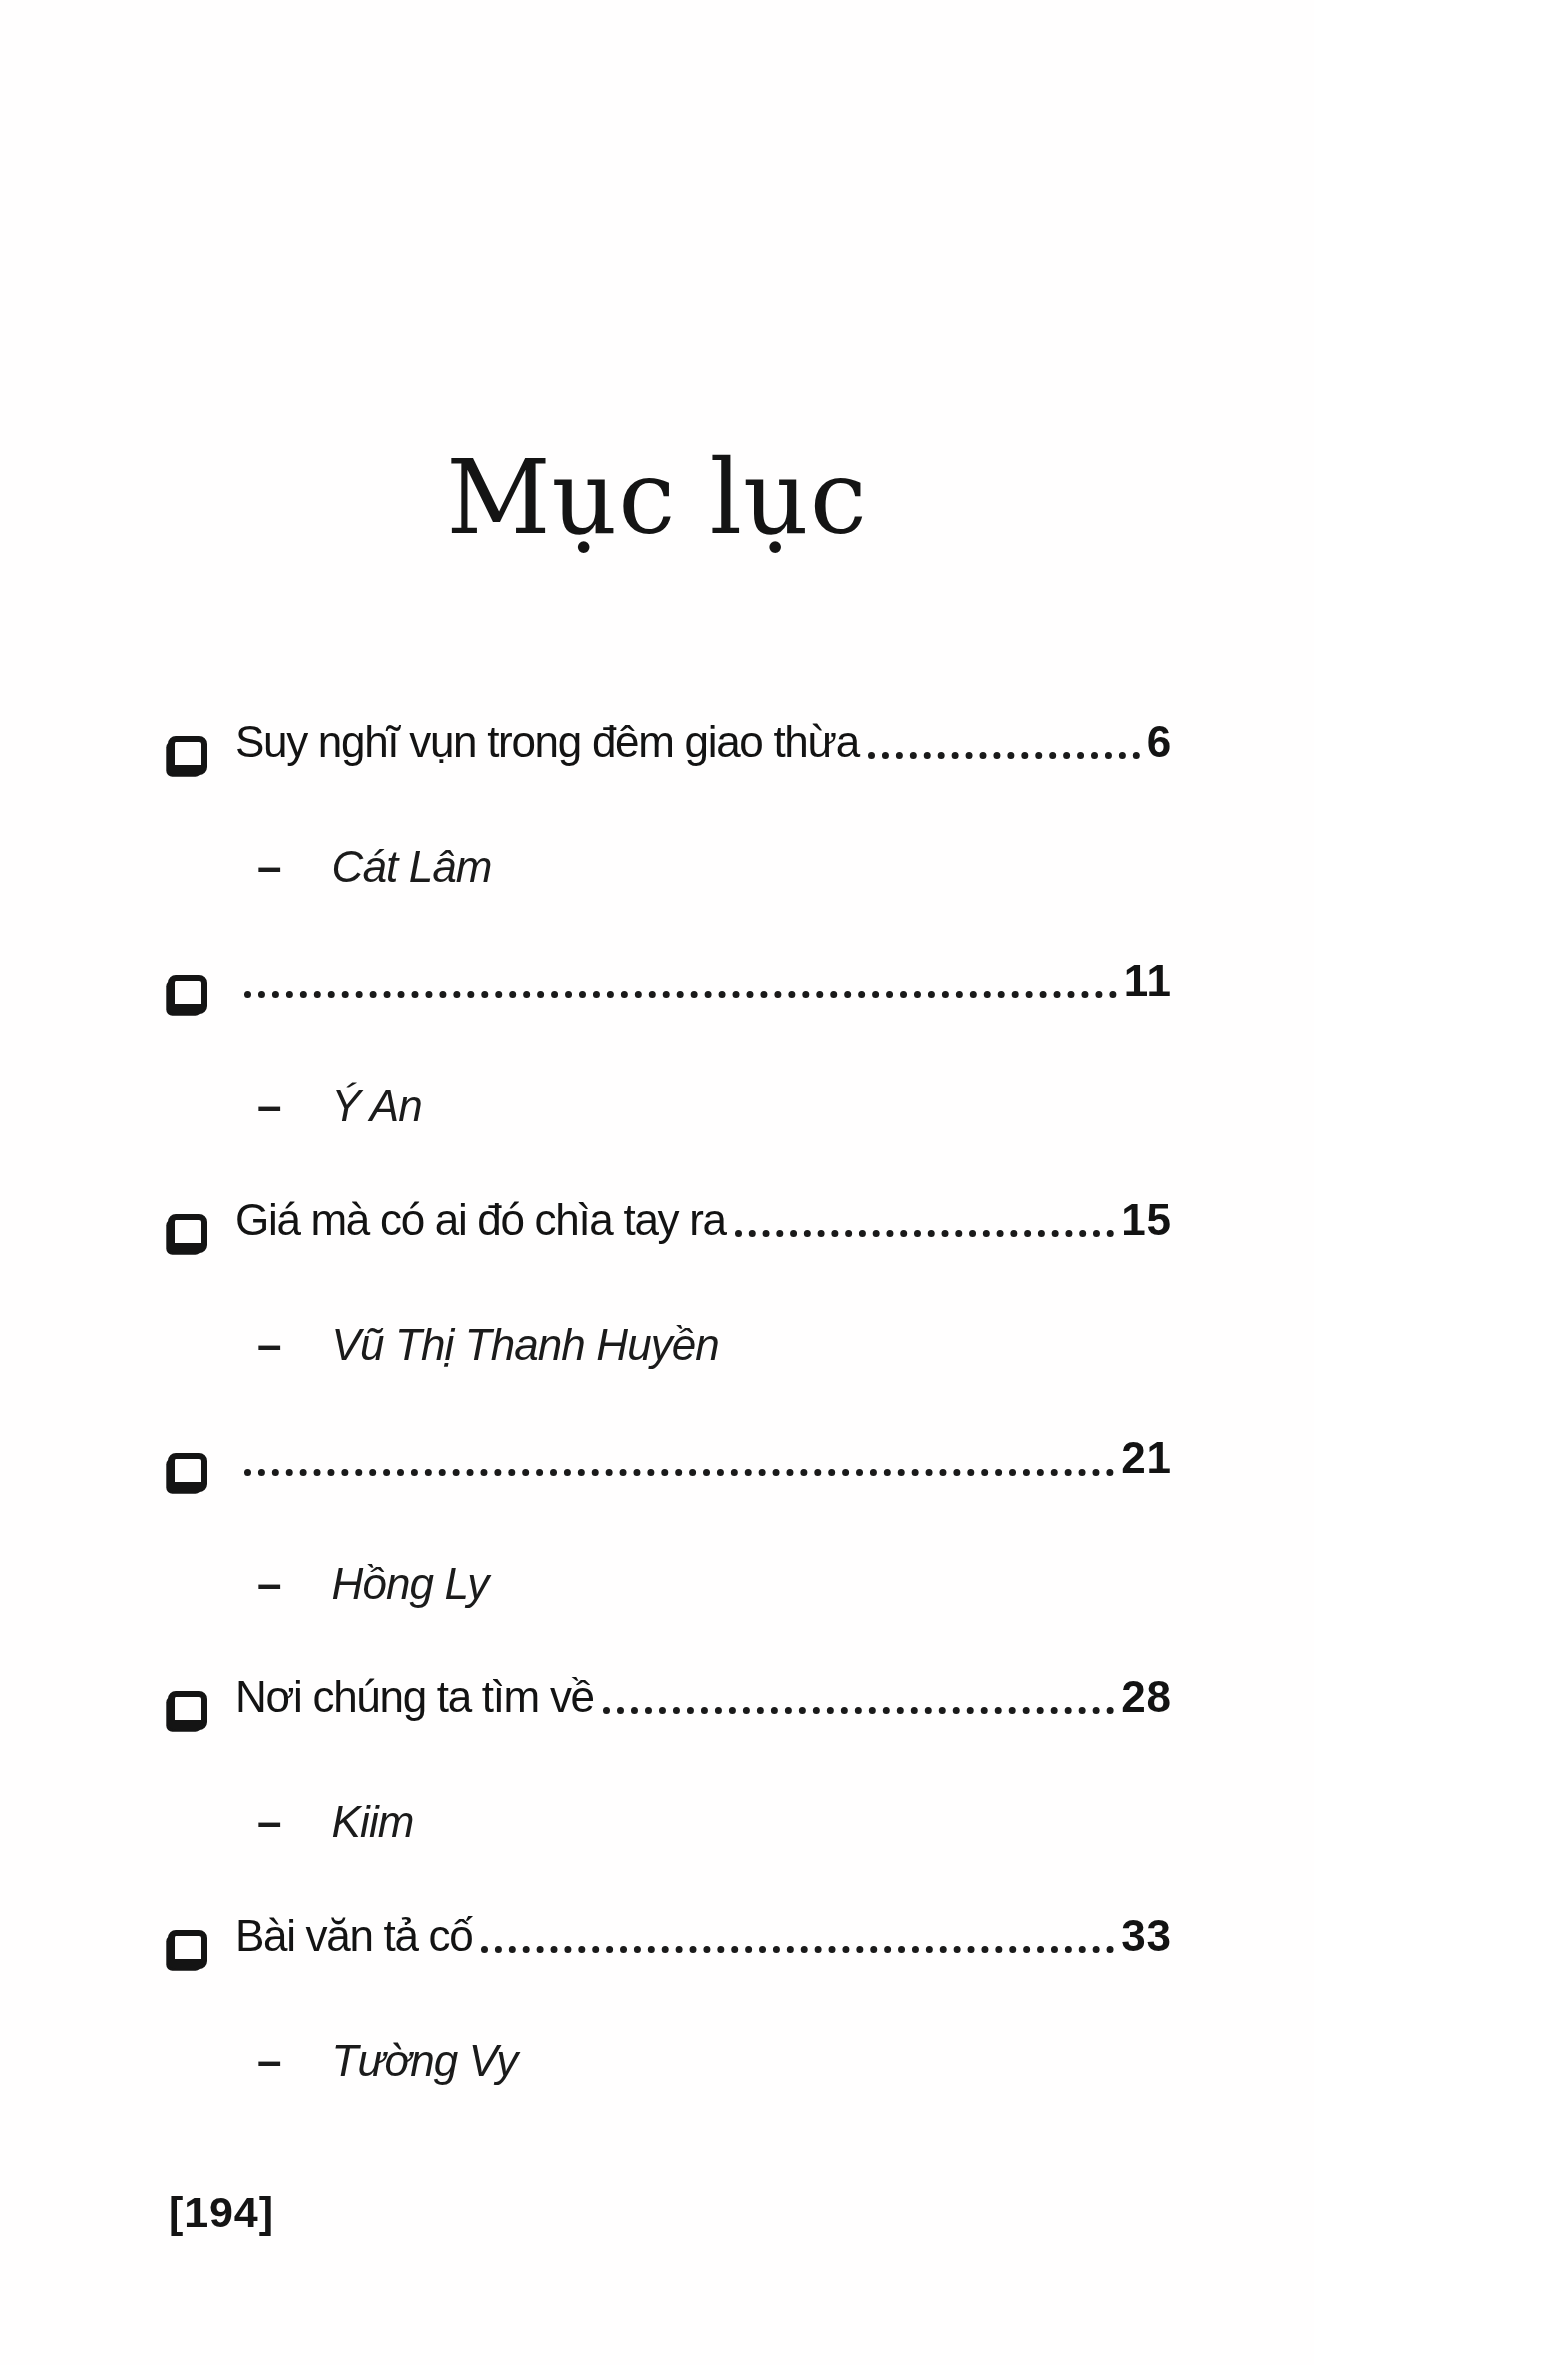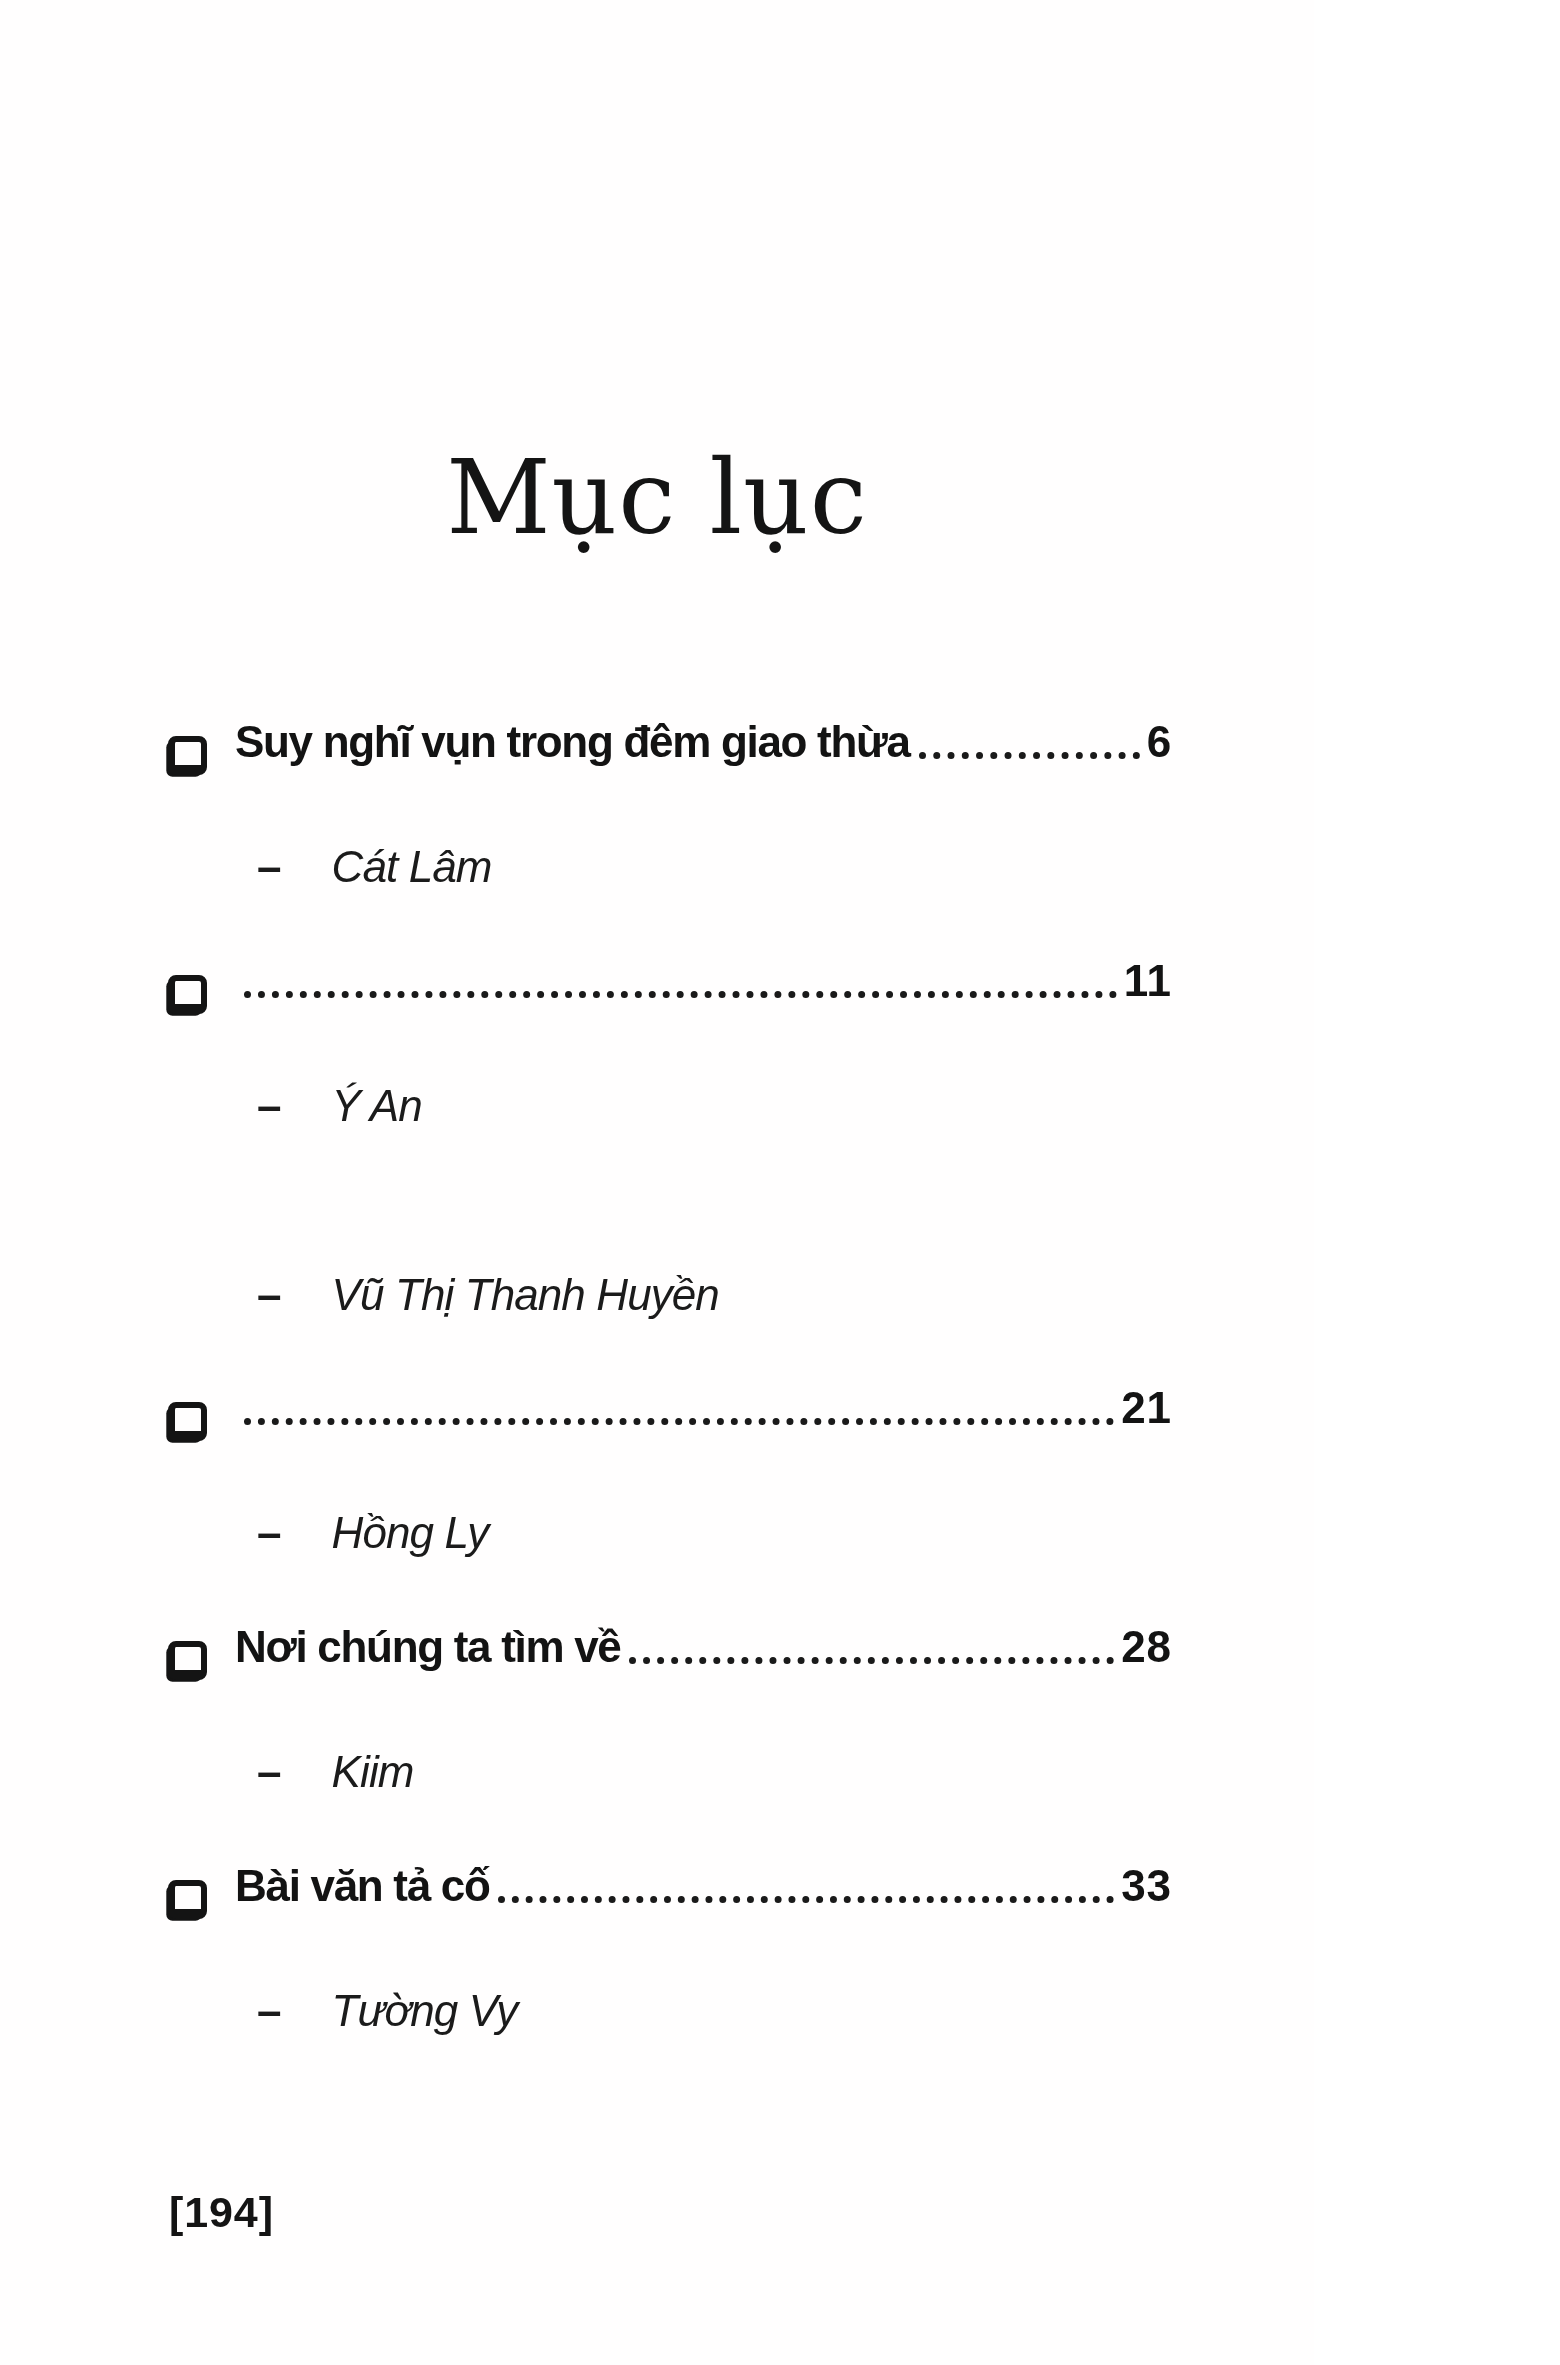--- a/index.html
+++ b/index.html
@@ -55,21 +55,21 @@
     border-radius: 8px;
     margin: 0 28px -7px 0;
     box-shadow: -3.5px 3.5px 0 -1.8px #141414;
     background: #fffefe;
   }
   .entry-title {
     flex: none;
     white-space: nowrap;
     font-size: 44px;
     line-height: 1.1;
-    font-weight: 700;
+    font-weight: 400;
     letter-spacing: -1.3px;
     padding-bottom: 1.8px;
     color: #131313;
   }
   .leader {
     flex: 1 1 auto;
     min-width: 35px;
     border-bottom: 7px dotted #1a1a1a;
     margin: 0 7px 8.9px 8.9px;
   }
@@ -143,20 +143,26 @@
         <span class="leader"></span>
         <span class="page-num">11</span>
       </div>
       <div class="author-row">
         <span class="author-dash">–</span>
         <span class="author-name">Ý An</span>
       </div>
     </div>
 
     <div class="entry">
+      <div class="entry-title-row">
+        <span class="checkbox"></span>
+        <span class="entry-title">Giá mà có ai đó chìa tay ra</span>
+        <span class="leader"></span>
+        <span class="page-num">15</span>
+      </div>
       <div class="author-row">
         <span class="author-dash">–</span>
         <span class="author-name">Vũ Thị Thanh Huyền</span>
       </div>
     </div>
 
     <div class="entry">
       <div class="entry-title-row">
         <span class="checkbox"></span>
         <span class="leader"></span>

